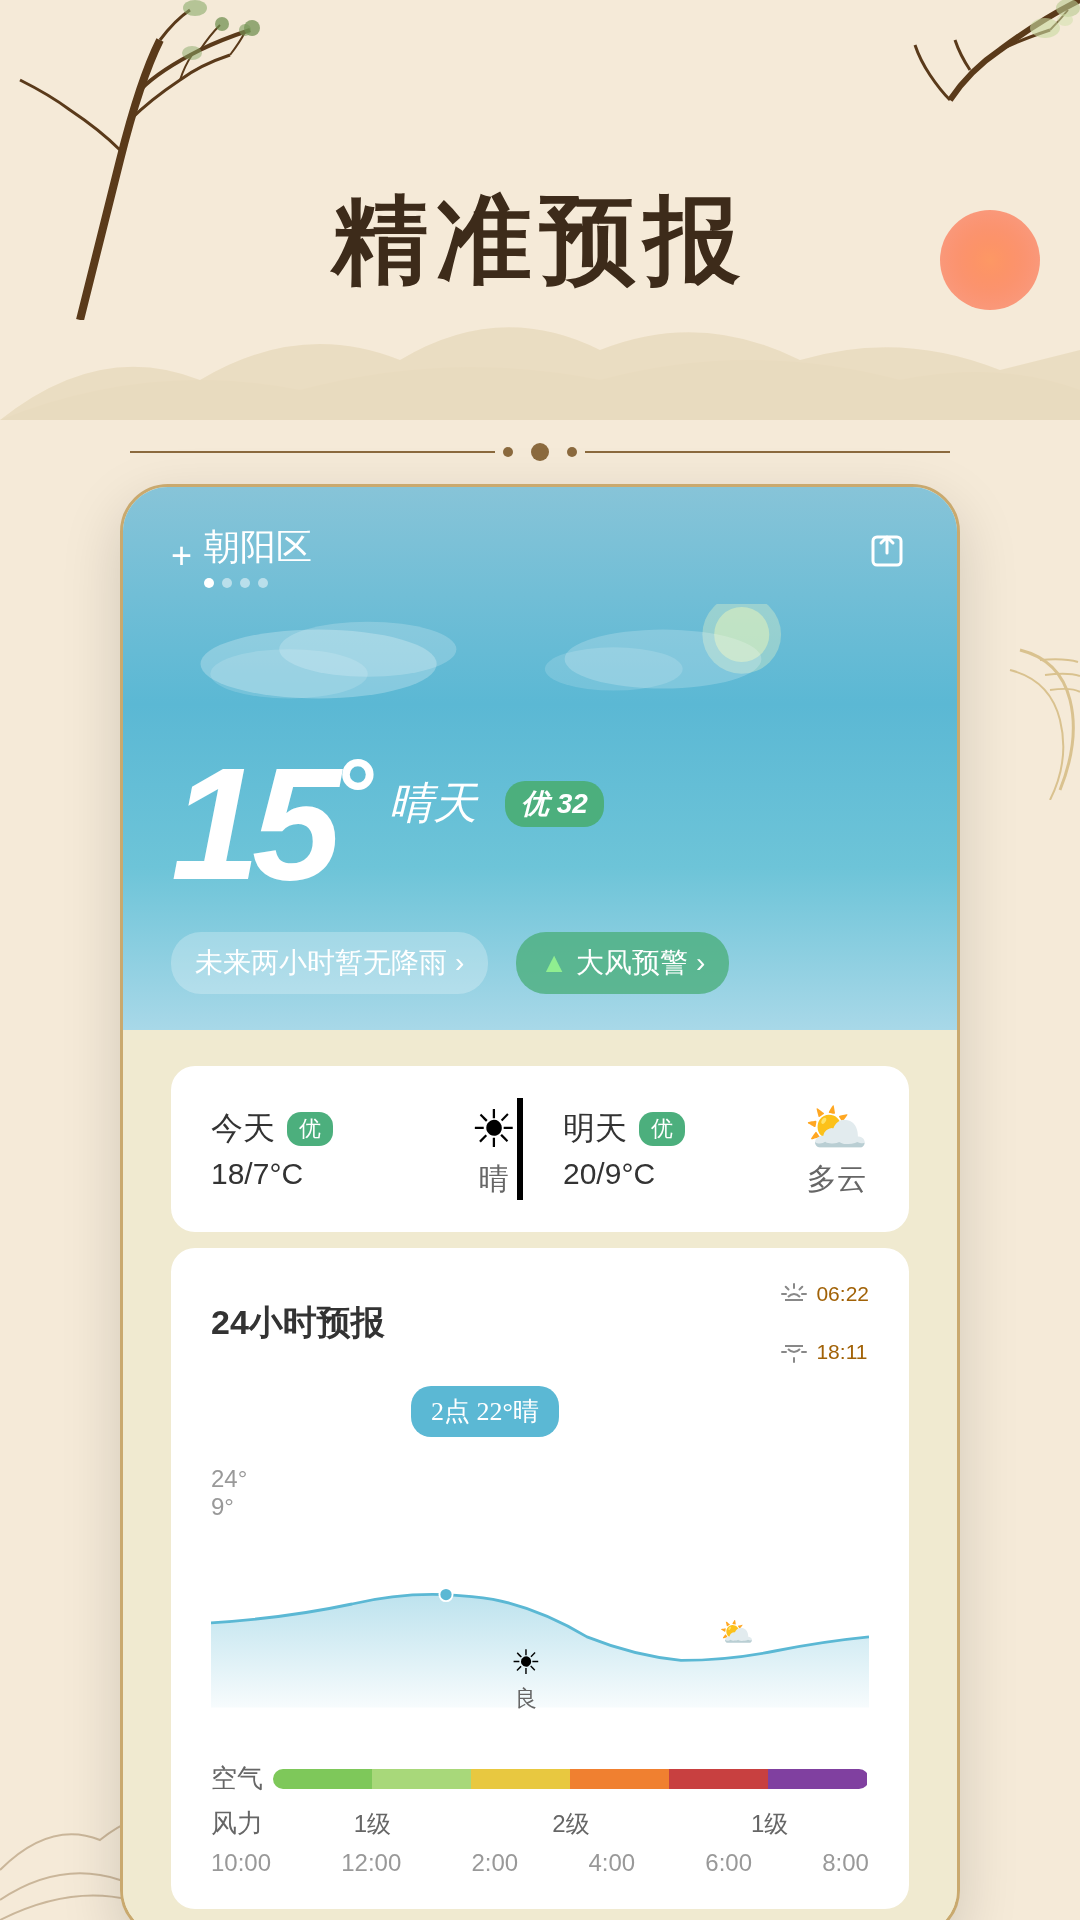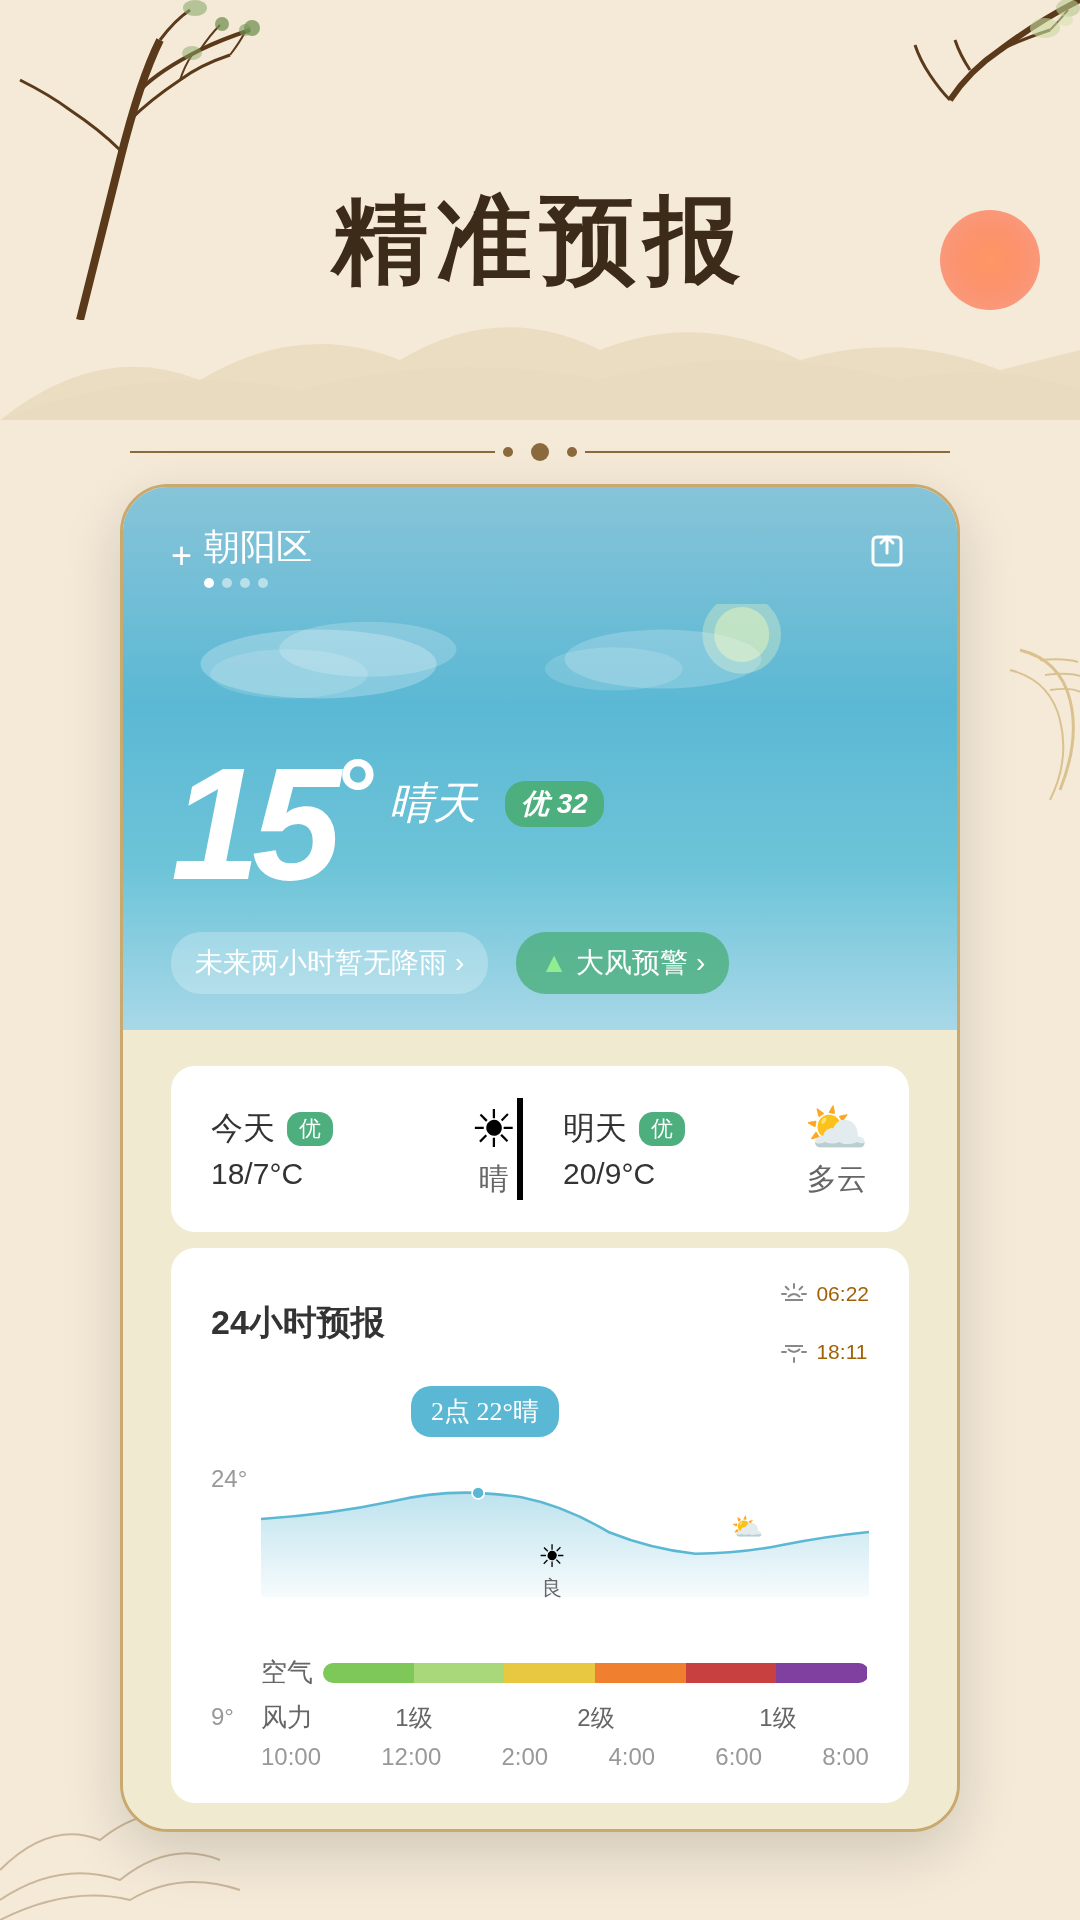--- a/index.html
+++ b/index.html
@@ -645,21 +645,21 @@
               </svg>
               <span>18:11</span>
             </div>
           </div>
         </div>
 
         <div style="margin-bottom: 8px;">
           <span class="chart-tooltip">2点 22°晴</span>
         </div>
 
-        <div style="position:relative; display:flex;">
+        <div style="position:relative; display:flex;flex-direction:column;">
           <div style="width:50px; display:flex; flex-direction:column; justify-content:space-between; padding: 10px 0 40px; font-size:24px; color:#999;">
             <span>24°</span>
             <span>9°</span>
           </div>
           <div style="flex:1; position:relative;">
             
             <svg width="100%" height="180" viewBox="0 0 700 180" xmlns="http://www.w3.org/2000/svg">
               <defs>
                 <linearGradient id="curveGrad" x1="0" y1="0" x2="0" y2="1">
                   <stop offset="0%" stop-color="#5bb8d4" stop-opacity="0.4"></stop>

